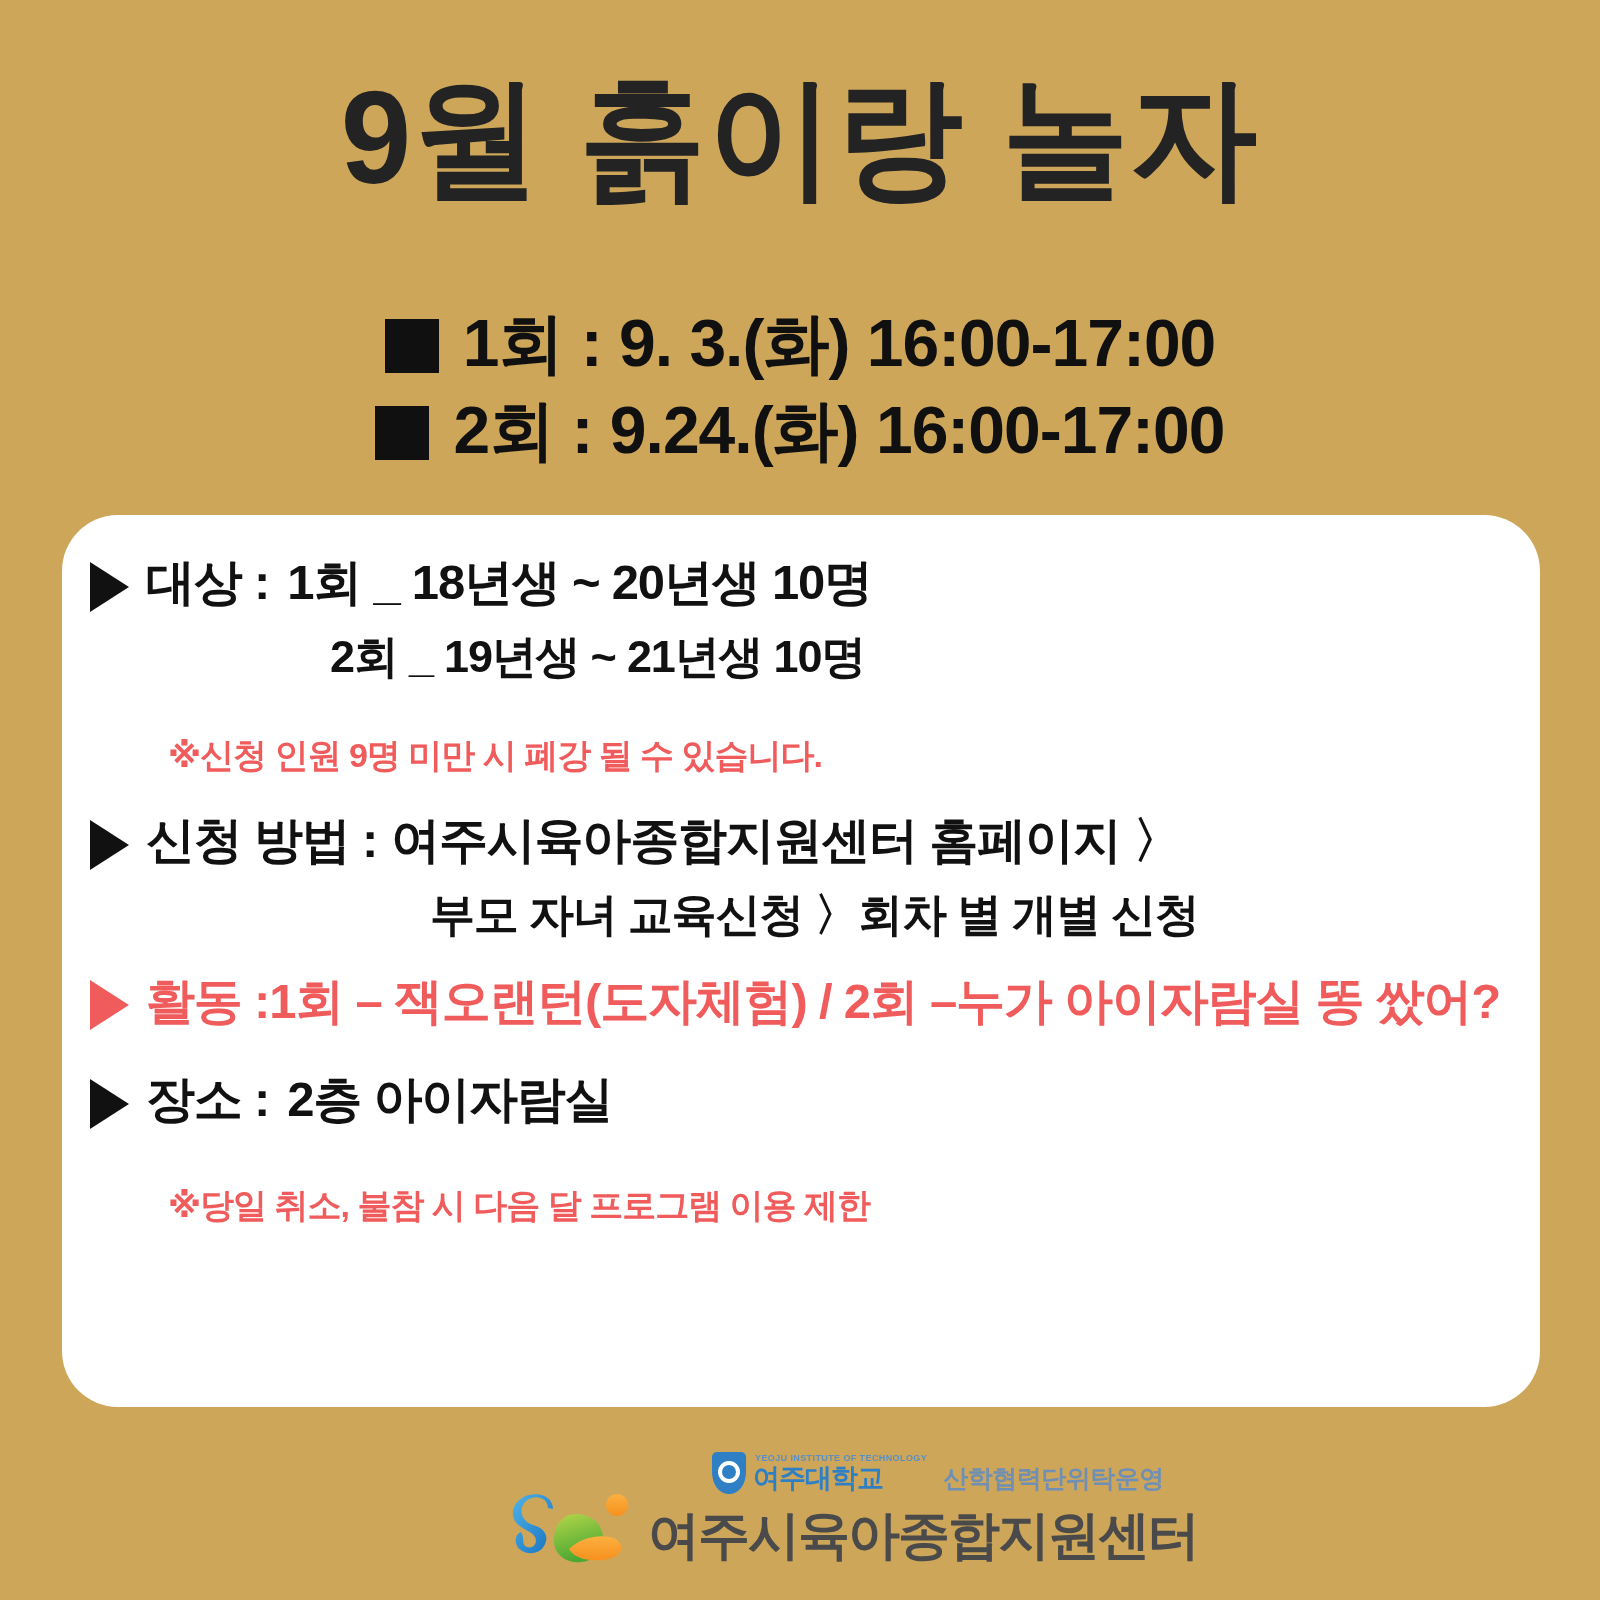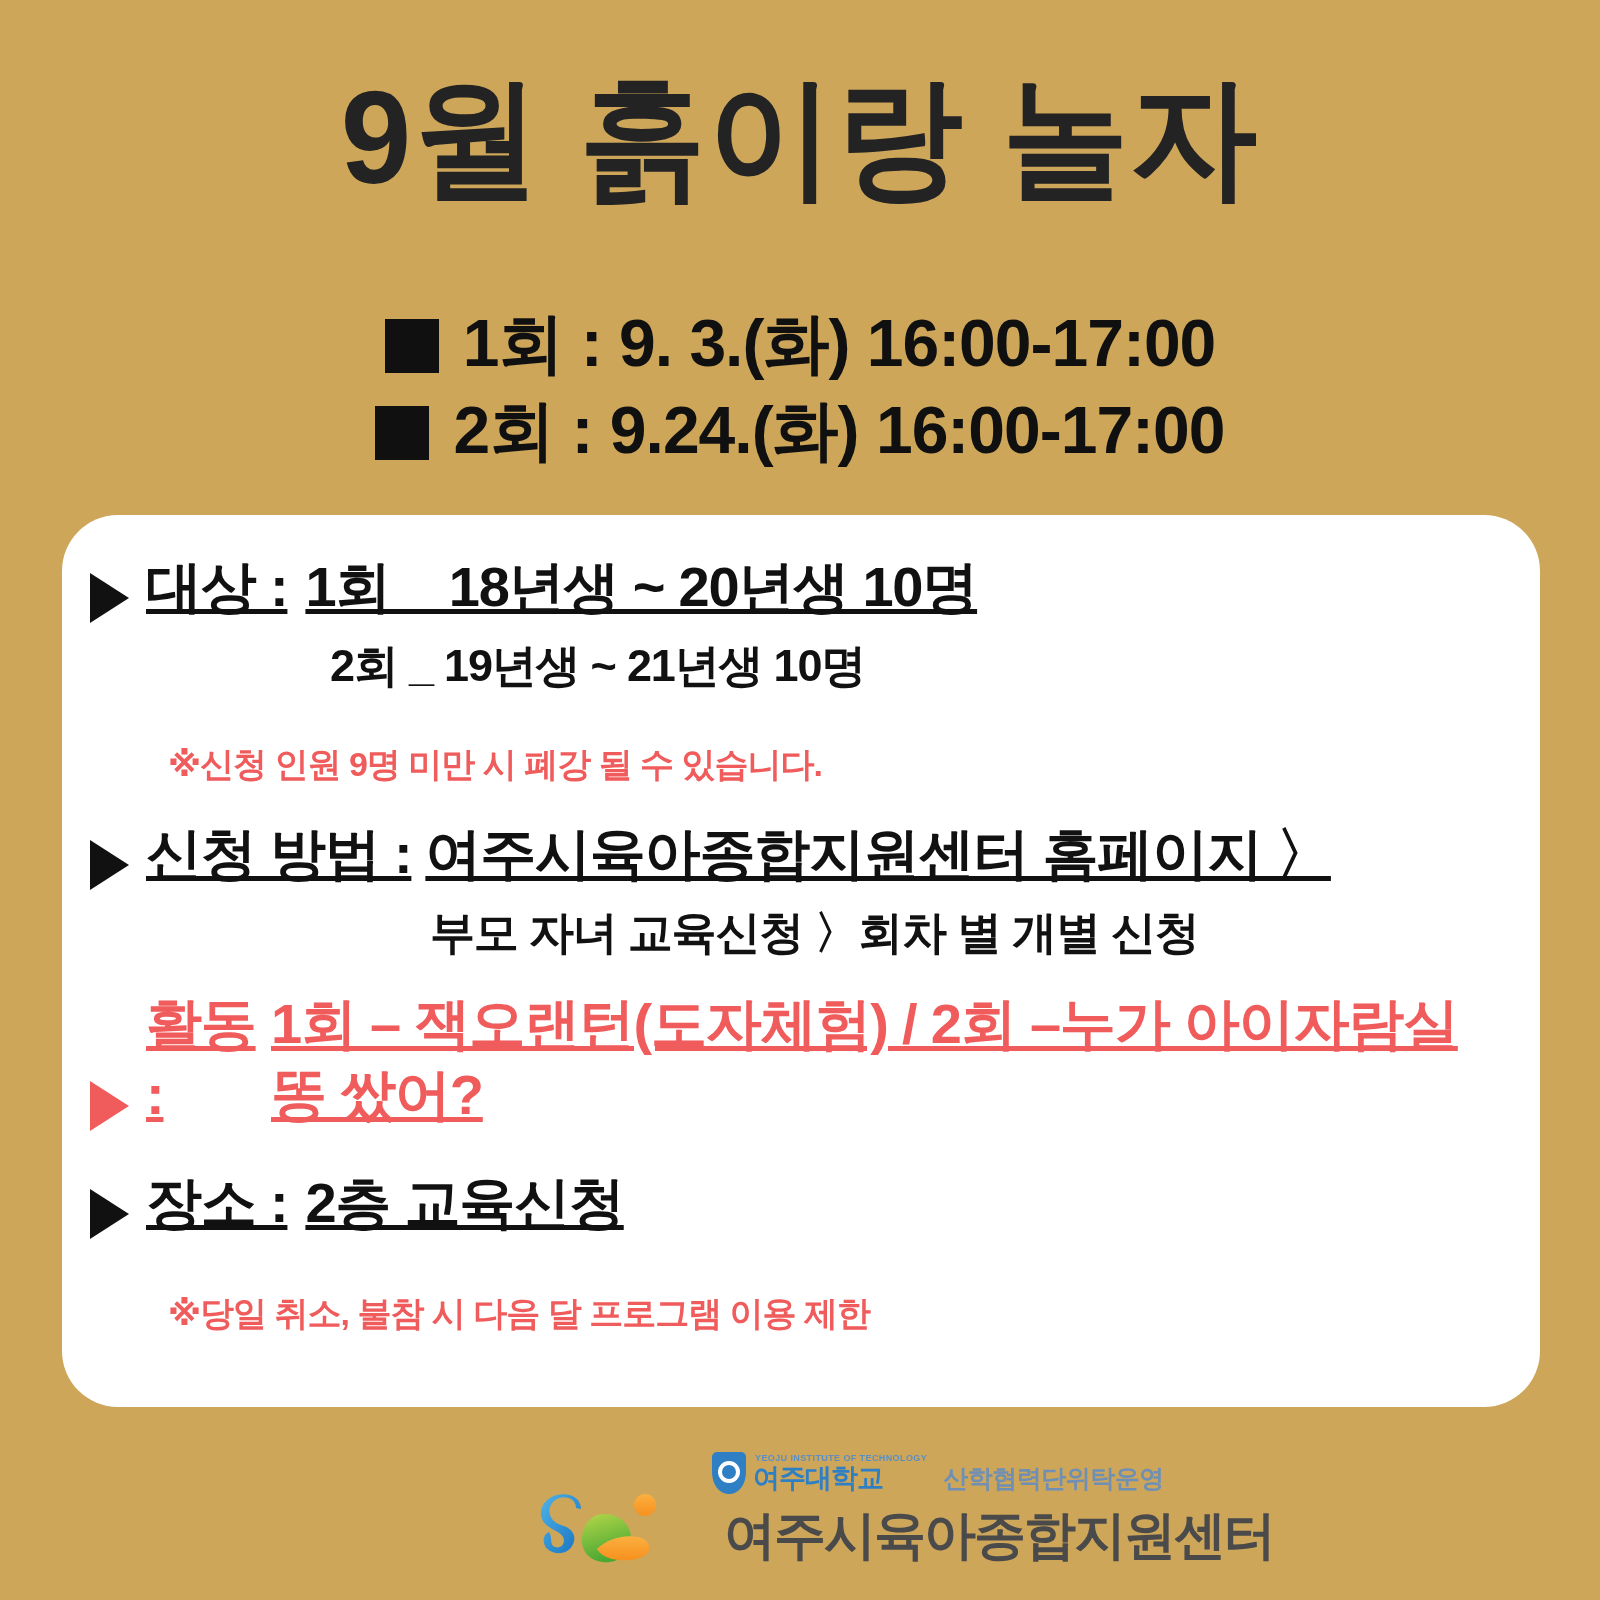--- a/index.html
+++ b/index.html
@@ -86,27 +86,26 @@
 
   .rows {
     position: absolute;
     left: 28px;
     top: 36px;
     right: 20px;
   }
 
   .bullet-line {
     display: flex;
-    align-items: flex-end;
-    font-size: 56px;
+    align-items: center;
+    font-size: 49px;
     font-weight: 700;
     line-height: 1.28;
     letter-spacing: -1.2px;
     color: #111111;
-    text-decoration: underline;
   }
   .tri {
     flex: 0 0 auto;
     width: 0;
     height: 0;
     border-top: 25px solid transparent;
     border-bottom: 25px solid transparent;
     border-left: 39px solid #111111;
     margin-right: 17px;
     margin-top: 9px;
@@ -212,25 +211,24 @@
     color: #6f8fb4;
     letter-spacing: -0.5px;
     margin-left: 16px;
     line-height: 1;
     position: relative;
     top: 5px;
   }
 
   .center-row {
     position: absolute;
-    left: 534px;
+    left: 506px;
     top: 52px;
     display: flex;
     align-items: center;
-    gap: 48px;
   }
   .mark {
     position: relative;
     width: 128px;
     height: 86px;
     flex: 0 0 auto;
   }
   .center-name {
     font-size: 52px;
     font-weight: 700;
@@ -298,21 +296,21 @@
         <span class="lbl">활동 : </span>
         <span class="val">1회 – 잭오랜턴(도자체험) /  2회 –누가 아이자람실 똥 쌌어?</span>
       </div>
 
       <div class="sp-e"></div>
 
       <div class="bullet-line">
         <span class="tri"></span>
         <span class="lbl">장소 : </span>
         <span style="display:inline-block;width:18px"></span>
-        <span class="val">2층 교육신청</span>
+        <span class="val">2층 아이자람실</span>
       </div>
 
       <div class="sp-b"></div>
 
 
       <div class="sp-d"></div>
 
       <div class="note indent-78">※당일 취소, 불참 시 다음 달 프로그램 이용 제한</div>
 
     </div>

